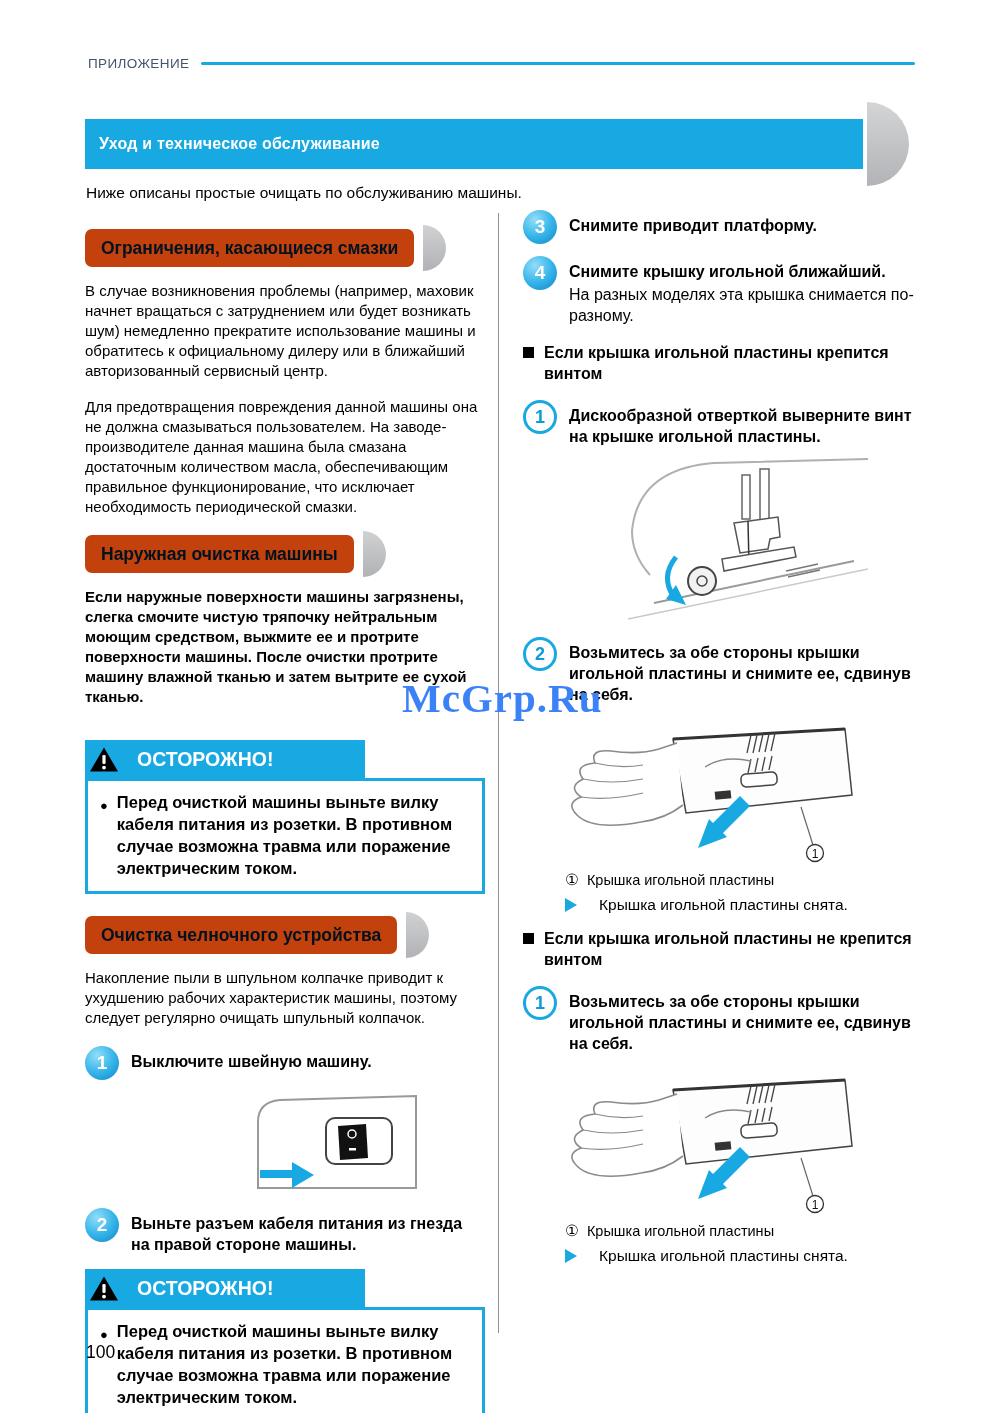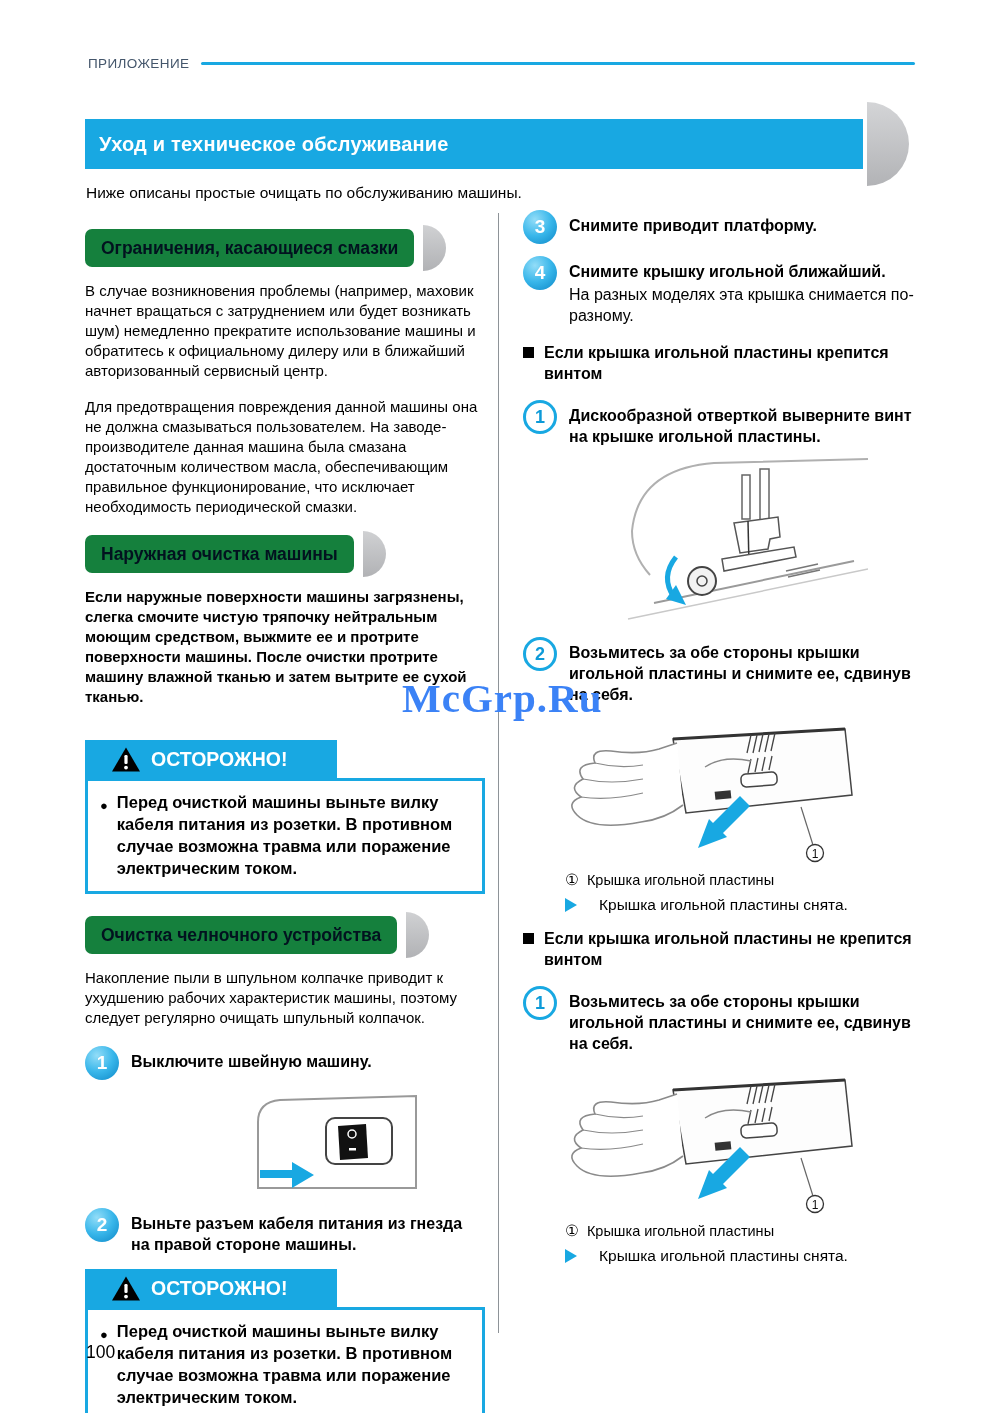--- a/index.html
+++ b/index.html
@@ -6,46 +6,46 @@
   body{
     width:1000px;height:1413px;position:relative;background:#fff;
     font-family:"Liberation Sans",sans-serif;color:#000;overflow:hidden;
   }
   
   .topbar{position:absolute;left:88px;top:56px;right:85px;display:flex;align-items:center;gap:12px;}
   .toplabel{font-size:13.5px;color:#44566b;letter-spacing:.4px;white-space:nowrap;}
   .toprule{flex:1;height:3px;background:#18a8e2;border-radius:2px;}
   
   .banner{position:absolute;left:85px;top:119px;width:778px;height:50px;background:#18a8e2;display:flex;align-items:center;padding-left:14px;box-sizing:border-box;}
-  .banner-t{color:#fff;font-weight:bold;font-size:20px;letter-spacing:.2px;}
+  .banner-t{color:#fff;font-weight:bold;font-size:16px;letter-spacing:.2px;}
   .banner-circ{position:absolute;left:867px;top:102px;width:42px;height:84px;background:linear-gradient(180deg,#d4d5d7,#b2b3b6);border-radius:0 42px 42px 0;}
   .intro{position:absolute;left:86px;top:184px;font-size:15.5px;}
   .divider{position:absolute;left:498px;top:213px;width:1px;height:1120px;background:#8e9398;}
   
   .col{position:absolute;}
   .col-left{left:85px;top:225px;width:400px;}
   .col-right{left:523px;top:210px;width:398px;}
   
   .sec{display:flex;align-items:center;gap:9px;margin:0 0 10px 0;}
-  .sec-band{background:#15803d;border-radius:7px;height:38px;display:flex;align-items:center;padding:0 16px;font-weight:bold;font-size:17.5px;color:#02121f;white-space:nowrap;}
+  .sec-band{background:#c2410c;border-radius:7px;height:38px;display:flex;align-items:center;padding:0 16px;font-weight:bold;font-size:17.5px;color:#02121f;white-space:nowrap;}
   .sec-circ{width:23px;height:46px;background:linear-gradient(180deg,#d0d1d3,#b1b2b5);border-radius:0 23px 23px 0;flex:0 0 23px;}
   .para{font-size:15px;line-height:20px;margin:0 0 14px 0;}
   
   .step{display:flex;gap:12px;margin:0 0 12px 0;}
   .snum{flex:0 0 34px;width:34px;height:34px;border-radius:50%;display:flex;align-items:center;justify-content:center;font-weight:bold;box-sizing:border-box;}
   .snum.fill{background:radial-gradient(circle at 35% 28%, #93ddf8 0%, #38b6ea 50%, #0c86c6 100%);color:#fff;font-size:19px;}
   .snum.line{background:#fff;border:3px solid #18a8e2;color:#0d9ad8;font-size:18px;}
   .stext{font-weight:bold;font-size:16px;line-height:21px;padding-top:5px;}
   .stext .note{font-weight:normal;margin-top:2px;}
   
   .bhead{display:flex;gap:10px;margin:4px 0 16px 0;font-weight:bold;font-size:16px;line-height:21px;}
   .bsq{flex:0 0 11px;width:11px;height:11px;background:#000;margin-top:5px;}
   
   .warn{margin:6px 0 18px 0;}
-  .warn-head{width:252px;height:38px;background:#18a8e2;display:flex;align-items:center;gap:10px;padding-left:26px;color:#fff;font-weight:bold;font-size:19.5px;box-sizing:border-box;}
+  .warn-head{width:280px;height:38px;background:#18a8e2;display:flex;align-items:center;gap:18px;padding-left:4px;color:#fff;font-weight:bold;font-size:19.5px;box-sizing:border-box;}
   .warn-body{border:3px solid #18a8e2;padding:10px 10px 12px 12px;display:flex;gap:9px;font-weight:bold;font-size:16.5px;line-height:22px;}
   .warn-dot{font-size:13px;padding-top:4px;}
   
   .callout{display:flex;gap:8px;align-items:center;font-size:14.5px;margin:0 0 7px 42px;}
   .cnum{font-size:15.5px;}
   .result{display:flex;gap:10px;align-items:center;font-size:15.5px;margin:0 0 14px 42px;}
   .rtri{width:0;height:0;border-left:12px solid #18a8e2;border-top:7px solid transparent;border-bottom:7px solid transparent;flex:0 0 12px;}
   
   .figA{display:block;margin:6px 0 16px 145px;}
   .figB{display:block;margin:2px 0 12px 95px;}

